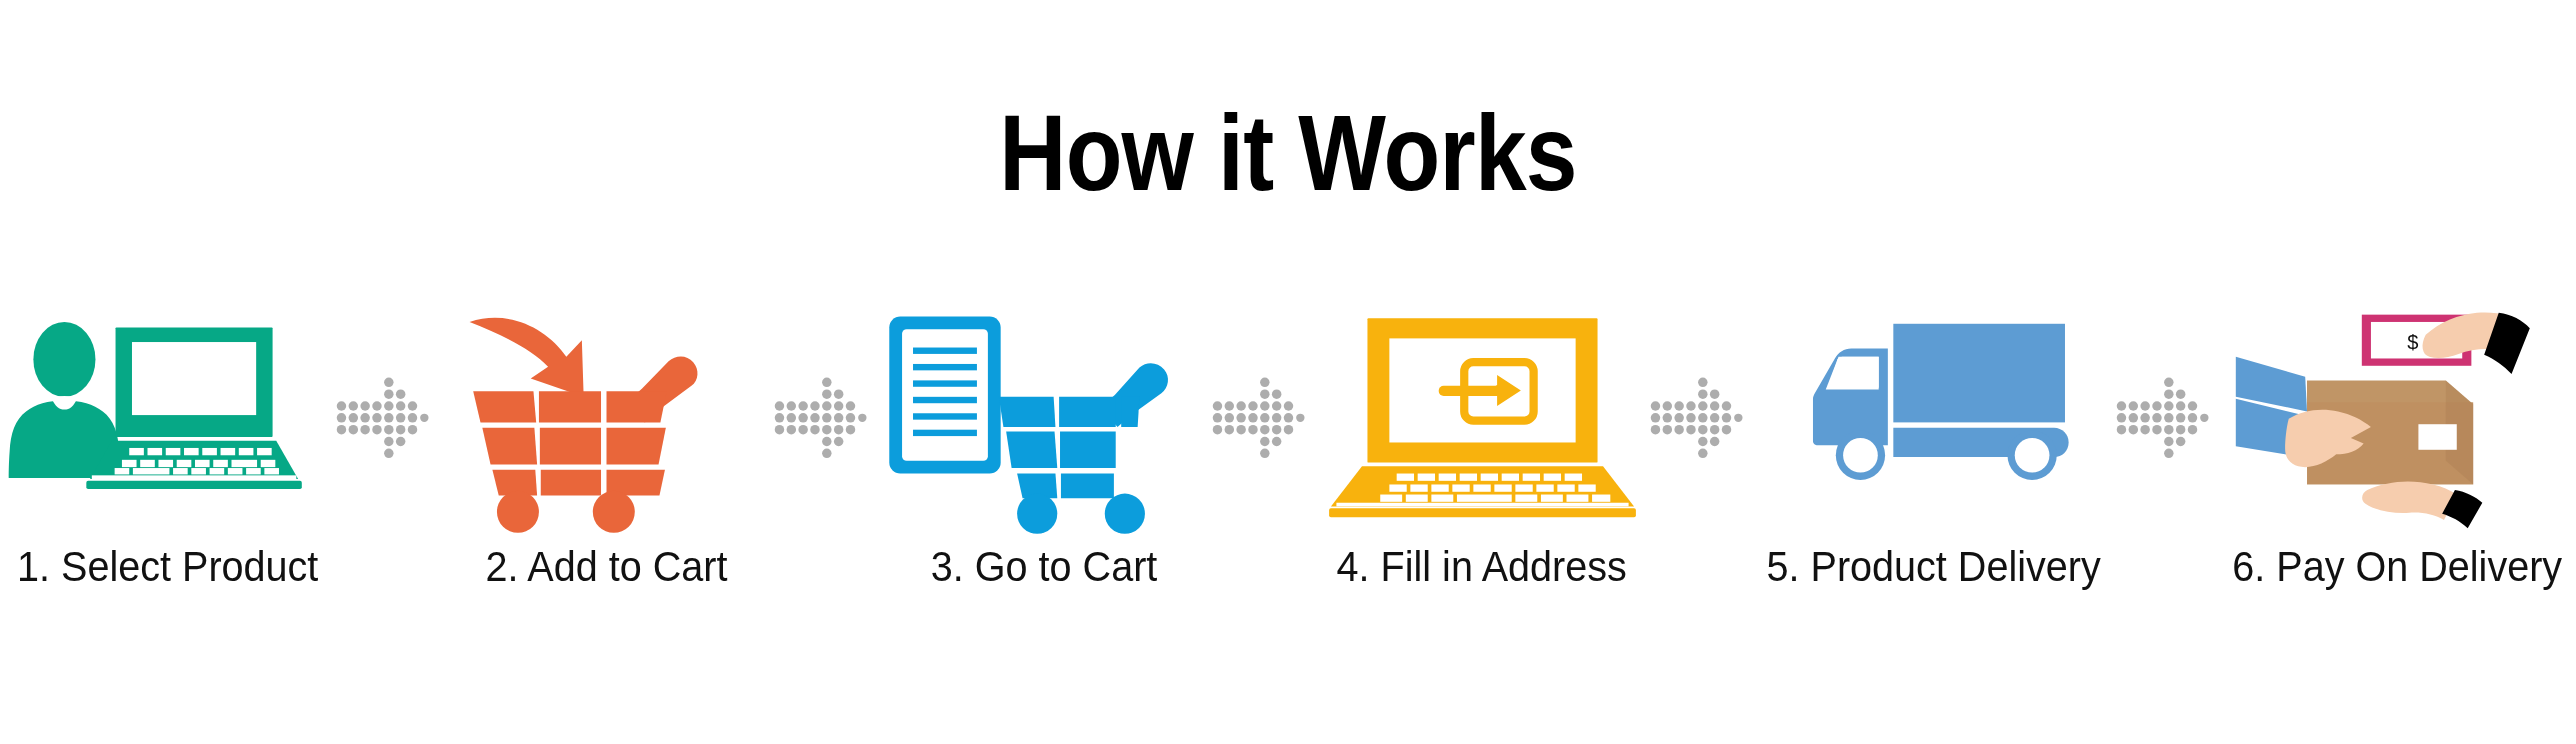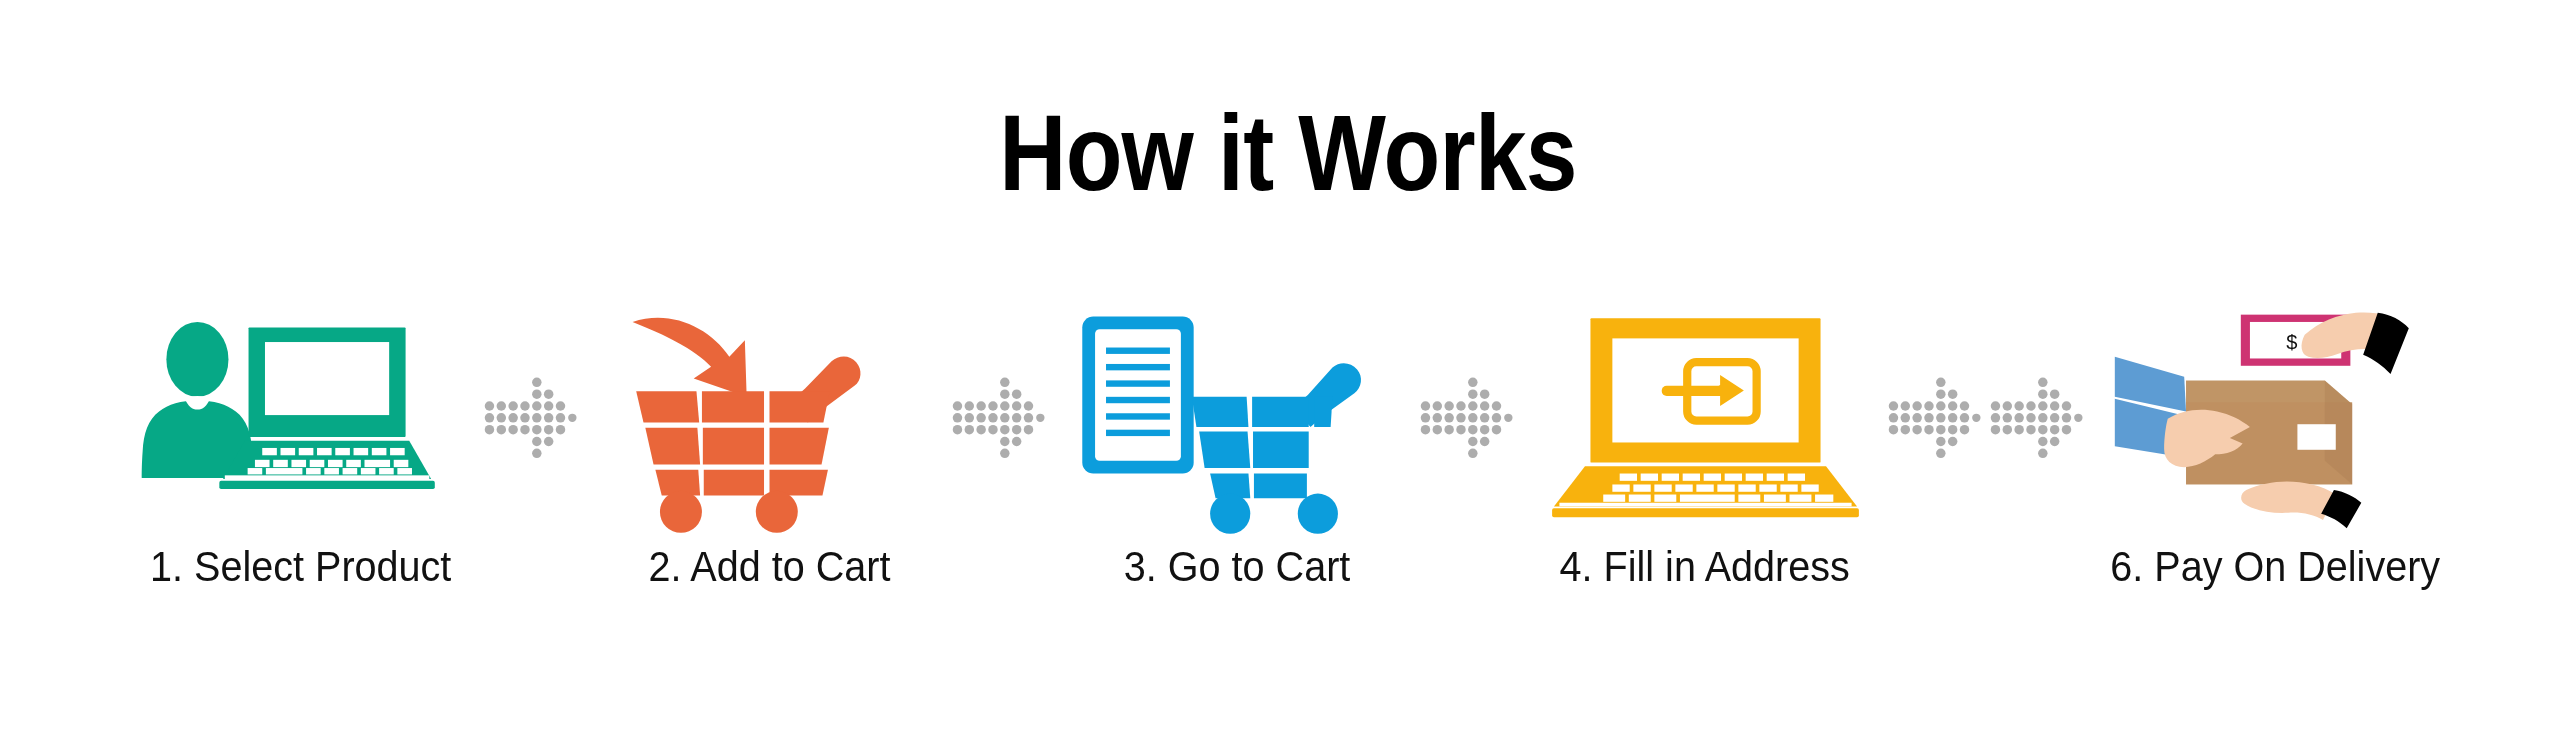--- a/index.html
+++ b/index.html
@@ -411,20 +411,47 @@
             <circle cx="58" cy="63" r="5.2"></circle>
             <circle cx="71" cy="63" r="5.2"></circle>
             <circle cx="84" cy="63" r="5.2"></circle>
           <circle cx="58" cy="76" r="5.2"></circle>
             <circle cx="71" cy="76" r="5.2"></circle>
           <circle cx="58" cy="89" r="5.2"></circle>
         </g>
       </svg>
     </div>
 
+    <div class="step">
+      <div class="art">
+        <svg viewBox="0 0 360 230" xmlns="http://www.w3.org/2000/svg">
+          <g fill="#5D9CD3">
+
+            <rect x="136" y="14" width="188" height="108"></rect>
+
+            <path d="M136 128h176c9 0 16 7 16 16s-7 16-16 16H136z"></path>
+
+            <path d="M48 96c0-2 1-4 2-6l22-38c4-7 10-11 18-11h40v106H52c-2 0-4-2-4-4z"></path>
+
+            <path d="M76 50h44v36H62z" fill="#ffffff"></path>
+            <path d="M78 52h40v30H66z" fill="#5D9CD3" opacity="0"></path>
+          </g>
+
+          <path d="M80 50h40v34H64l10-28a6 6 0 016-6z" fill="#ffffff"></path>
+
+          <g>
+            <circle cx="100" cy="158" r="27" fill="#5D9CD3"></circle>
+            <circle cx="100" cy="158" r="19" fill="#ffffff"></circle>
+            <circle cx="288" cy="158" r="27" fill="#5D9CD3"></circle>
+            <circle cx="288" cy="158" r="19" fill="#ffffff"></circle>
+          </g>
+        </svg>
+      </div>
+      <div class="caption">5. Product Delivery</div>
+    </div>
 
     <div class="sep">
       <svg viewBox="0 0 112 96" width="102" height="88" xmlns="http://www.w3.org/2000/svg">
         <g fill="#ADADAD">
           <circle cx="58" cy="11" r="5.2"></circle>
           <circle cx="58" cy="24" r="5.2"></circle>
             <circle cx="71" cy="24" r="5.2"></circle>
           <circle cx="6" cy="37" r="5.2"></circle>
             <circle cx="19" cy="37" r="5.2"></circle>
             <circle cx="32" cy="37" r="5.2"></circle>

